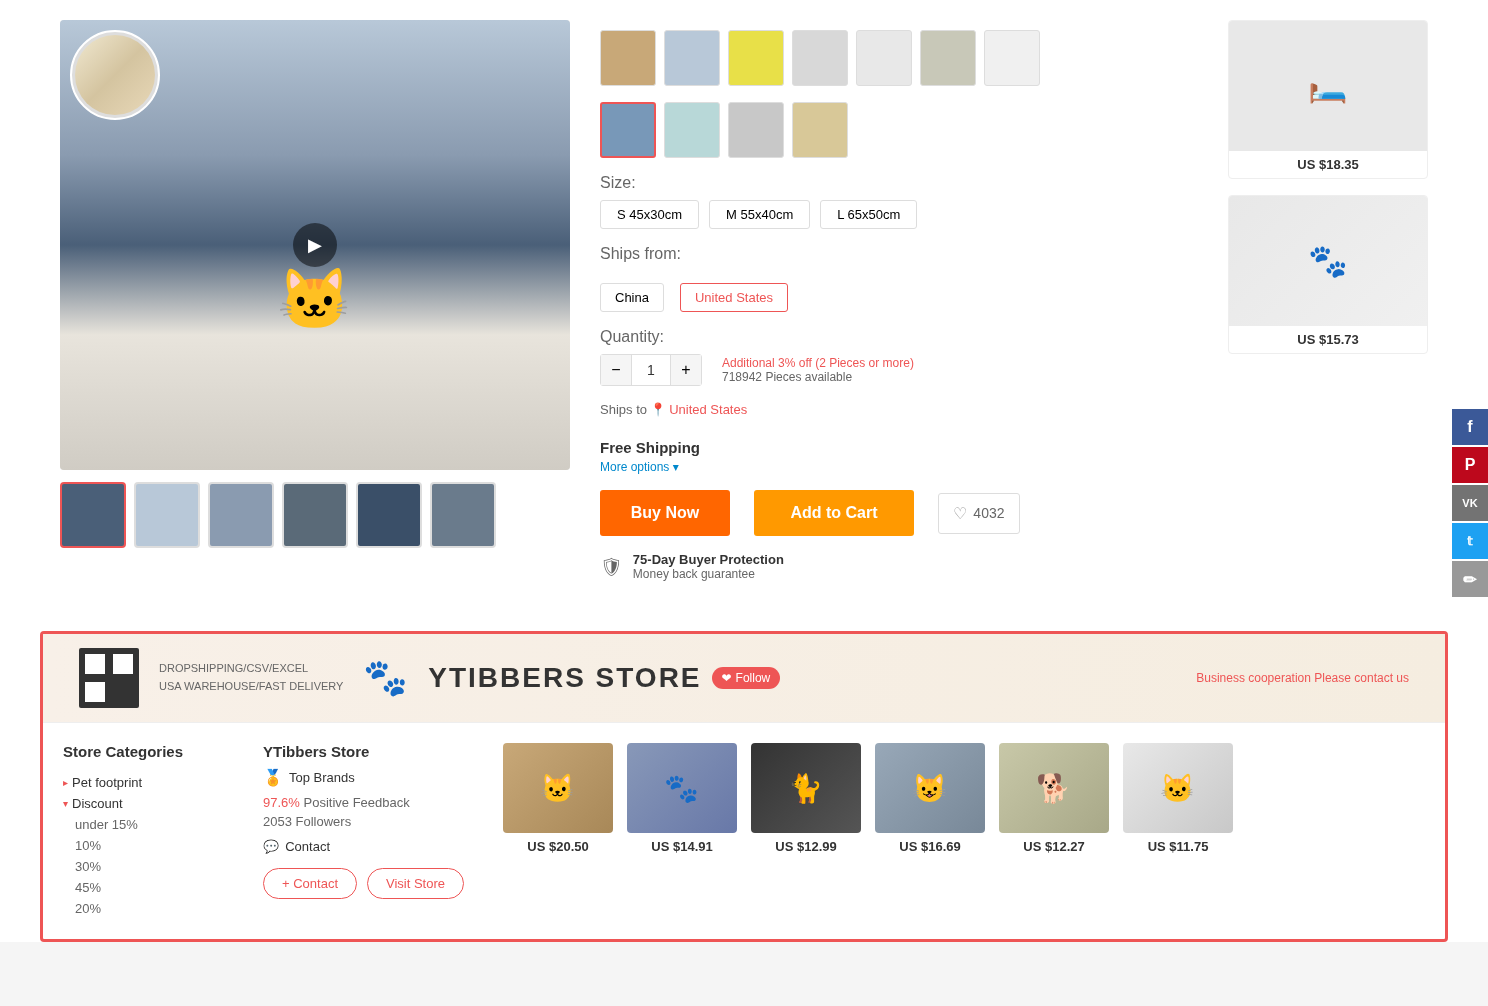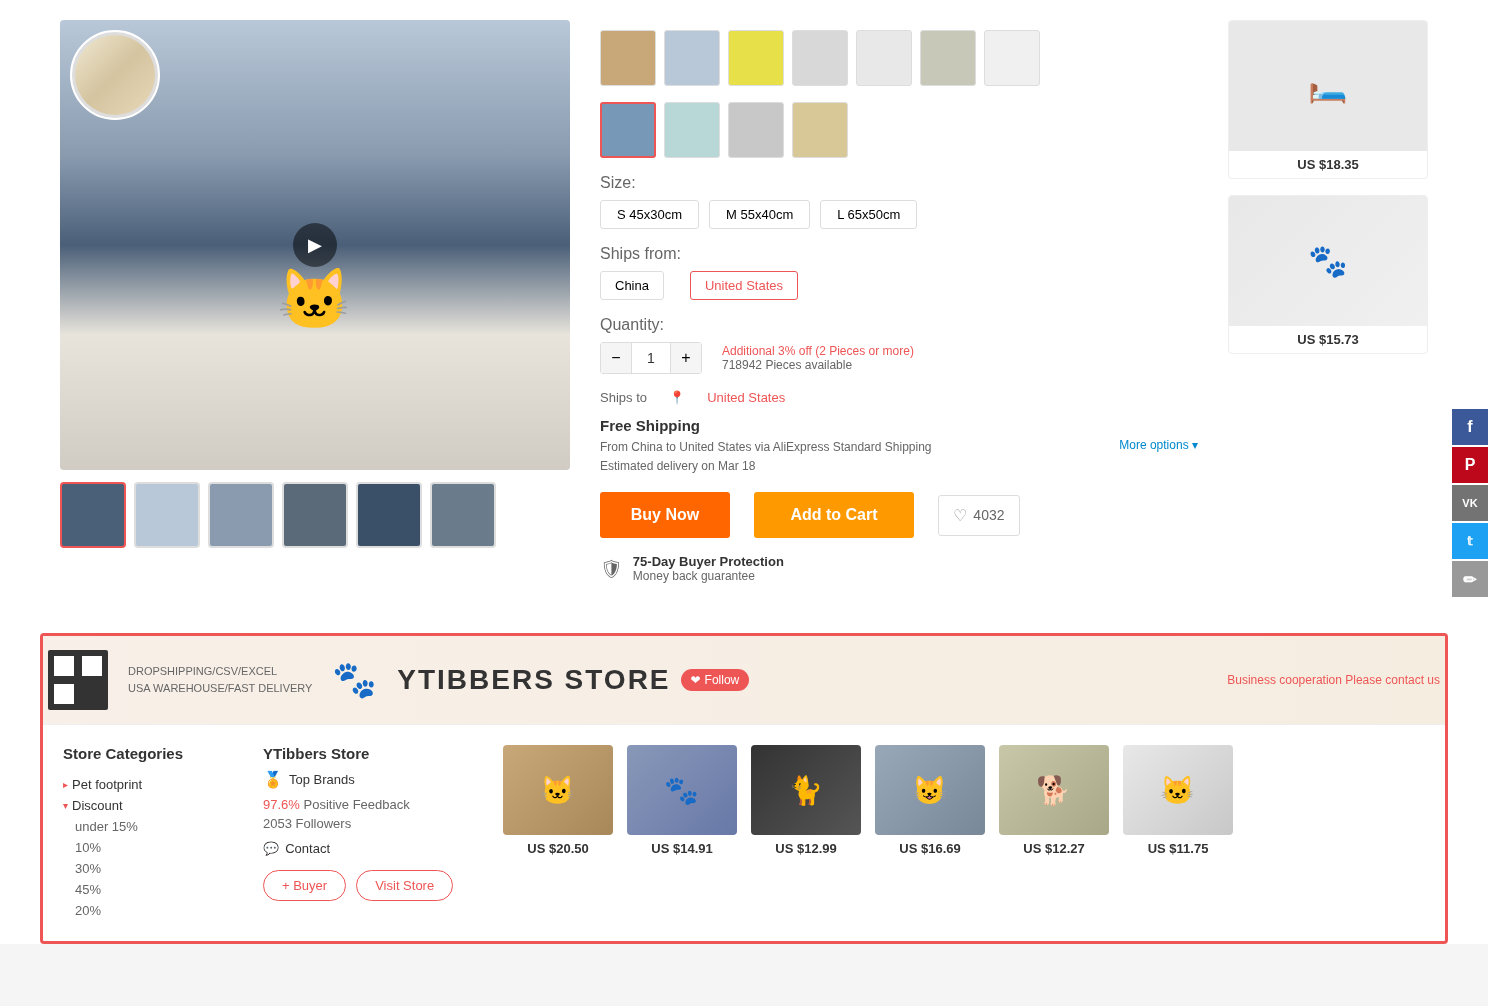--- a/index.html
+++ b/index.html
@@ -118,21 +118,21 @@
     .size-btn {
       padding: 6px 16px;
       border: 1px solid #ddd;
       border-radius: 3px;
       background: #fff;
       cursor: pointer;
       font-size: 13px;
     }
 
     .ships-from { margin-bottom: 16px; }
-    .ships-options { display: flex; gap: 26px; margin-top: 8px; }
+    .ships-options { display: flex; gap: 16px; margin-top: 20px; }
     .ship-btn {
       padding: 6px 14px;
       border: 1px solid #ddd;
       border-radius: 3px;
       background: #fff;
       cursor: pointer;
       font-size: 13px;
     }
     .ship-btn.active { border-color: #e55; color: #e55; }
 
@@ -156,21 +156,21 @@
       text-align: center;
       font-size: 14px;
       border-left: 1px solid #ddd;
       border-right: 1px solid #ddd;
       height: 30px;
       line-height: 30px;
     }
     .qty-info { font-size: 12px; color: #666; }
     .qty-info .discount { color: #e55; }
 
-    .ships-to { font-size: 13px; color: #666; margin-bottom: 12px; display: flex; align-items: center; gap: 22px; }
+    .ships-to { font-size: 13px; color: #666; margin-bottom: 22px; display: flex; align-items: center; gap: 3px; }
     .ships-to a { color: #e55; text-decoration: none; }
     .location-icon { color: #e55; }
 
     .free-shipping { margin-bottom: 16px; }
     .free-shipping h4 { font-size: 15px; font-weight: bold; margin-bottom: 4px; }
     .free-shipping p { font-size: 12px; color: #666; line-height: 1.6; }
     .free-shipping .more-options { color: #0088cc; text-decoration: none; font-size: 12px; }
 
     .action-buttons { display: flex; gap: 24px; align-items: center; margin-bottom: 16px; }
     .btn-buy-now {
@@ -253,21 +253,21 @@
       border: 3px solid #e55;
       border-radius: 4px;
       margin: 20px 40px;
       overflow: hidden;
     }
 
     .store-banner {
       background: linear-gradient(90deg, #f8f0e8 0%, #f5ede0 100%);
       display: flex;
       align-items: center;
-      padding: 14px 5px;
+      padding: 14px 36px;
       gap: 20px;
       border-bottom: 1px solid #eee;
       position: relative;
     }
     .store-banner-qr {
       width: 60px;
       height: 60px;
       background: #333;
       border-radius: 2px;
       display: flex;
@@ -468,24 +468,20 @@
 
       <div class="ships-to">
         <span>Ships to</span>
         <span class="location-icon">📍</span>
         <a>United States</a>
       </div>
 
       <div class="free-shipping">
         <h4>Free Shipping</h4>
         <div class="shipping-row">
-          <div class="shipping-left">
-            <p>From China to United States via AliExpress Standard Shipping</p>
-            <p>Estimated delivery on Mar 18</p>
-          </div>
           <a class="more-options">
             <span>More options</span> ▾
           </a>
         </div>
       </div>
 
       <div class="action-buttons">
         <button class="btn-buy-now">Buy Now</button>
         <button class="btn-add-cart">Add to Cart</button>
         <div class="wishlist-btn">
@@ -586,21 +582,21 @@
         </div>
         <div class="followers-row">
           <span>2053</span>
           <span> Followers</span>
         </div>
         <div class="contact-btn">
           <span>💬</span>
           <span>Contact</span>
         </div>
         <div class="store-action-btns">
-          <button class="btn-follow">+ Buyer</button>
+          <button class="btn-follow">+ Contact</button>
           <button class="btn-visit">Visit Store</button>
         </div>
       </div>
 
       <div class="store-products">
         <div class="store-product-item">
           <div class="store-product-img" style="background: linear-gradient(135deg, #c8a878, #a88858);">🐱</div>
           <div class="store-product-price">US $20.50</div>
         </div>
         <div class="store-product-item">

